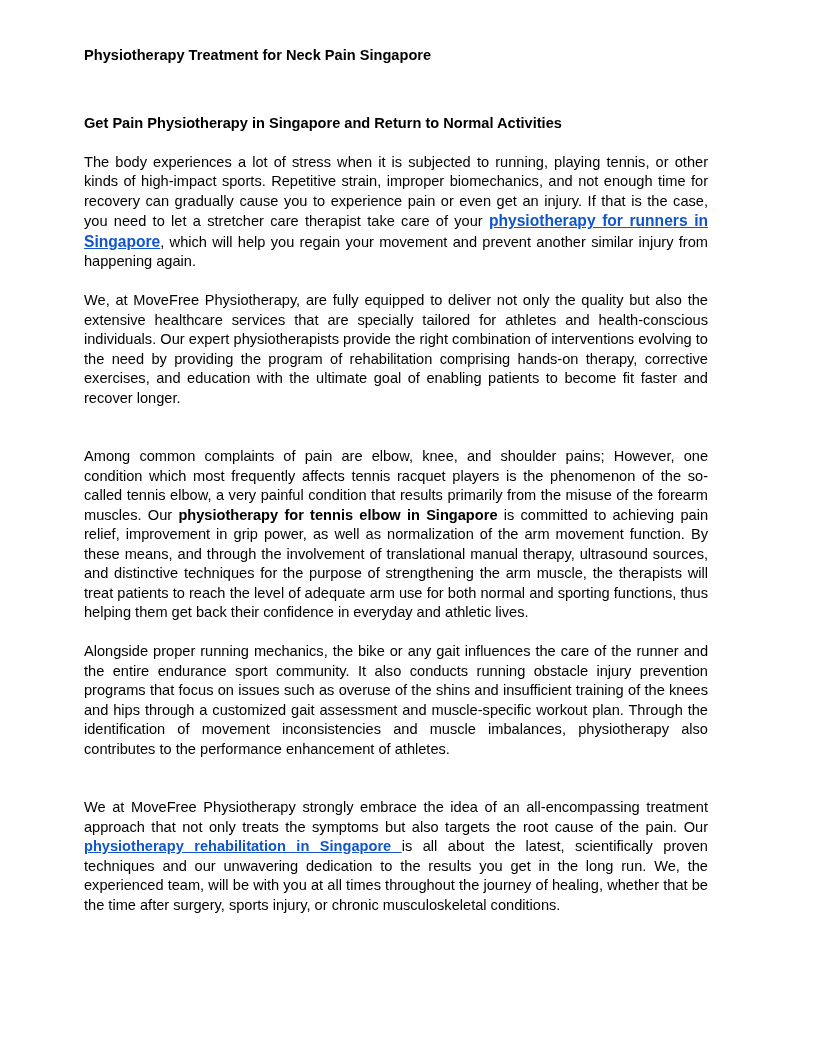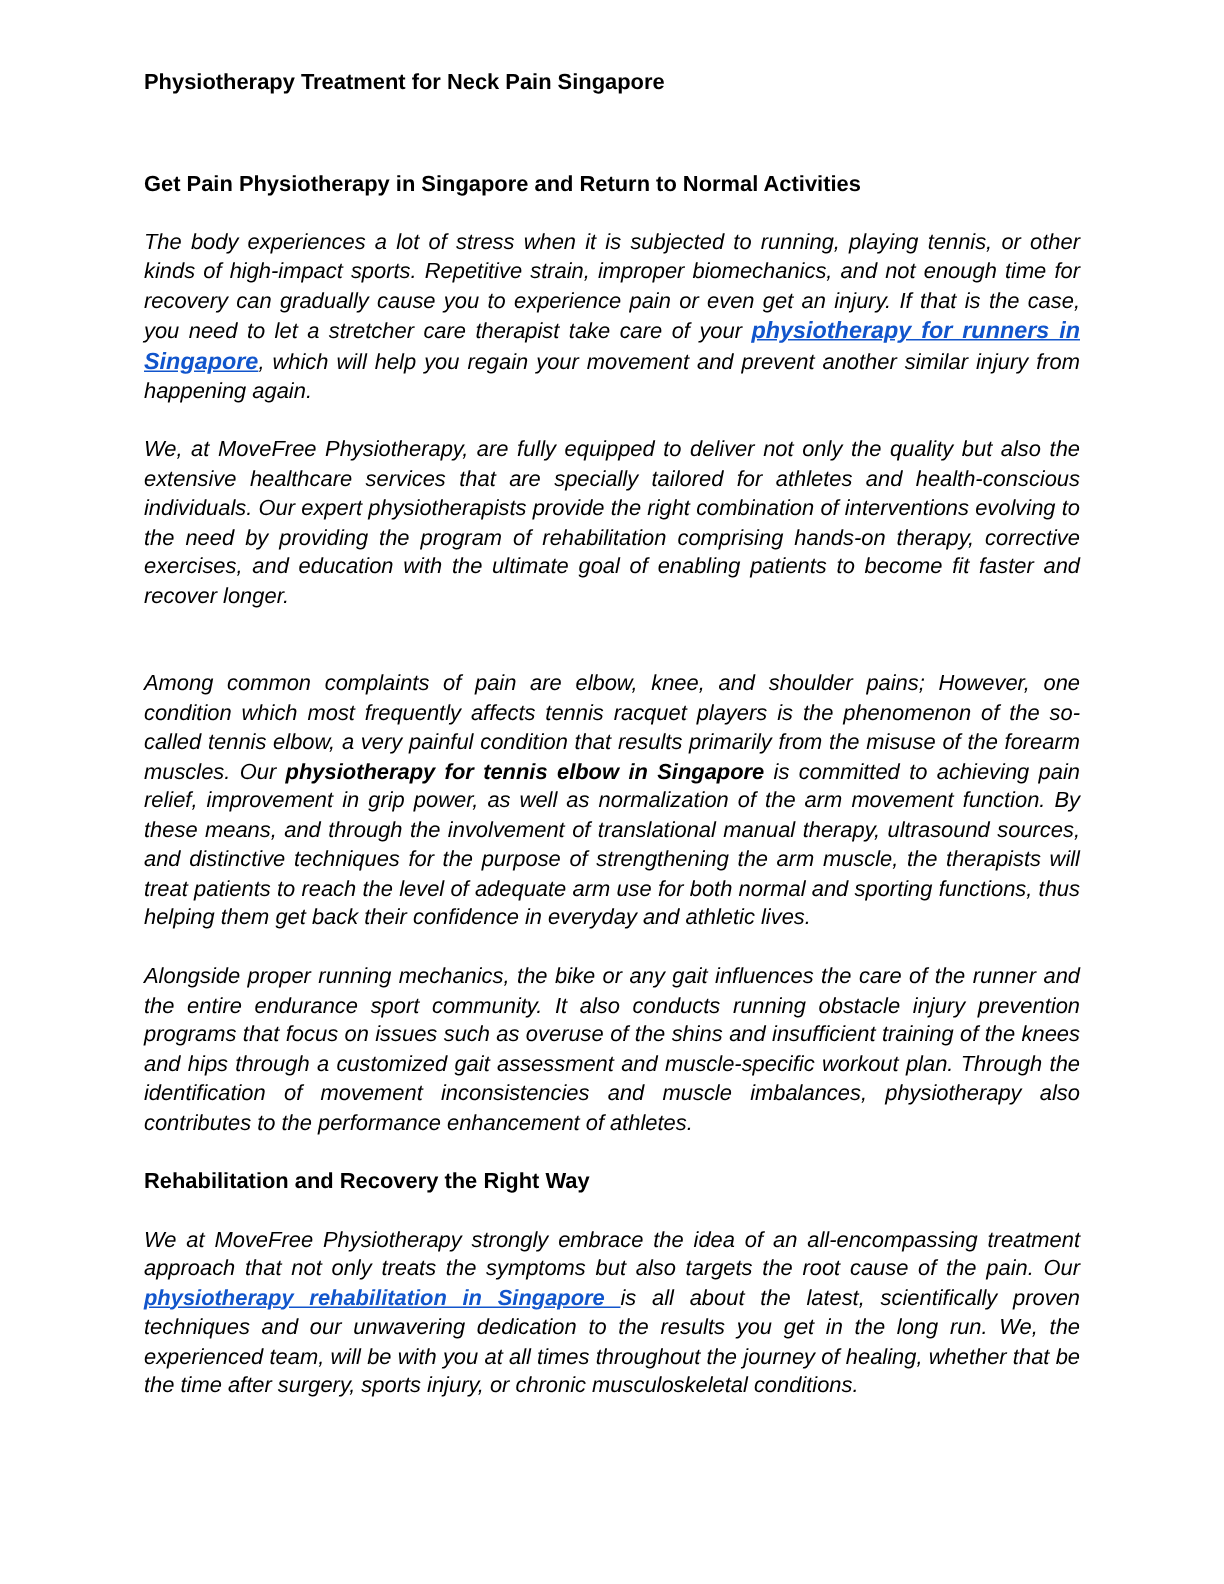--- a/index.html
+++ b/index.html
@@ -1,24 +1,24 @@
 <!DOCTYPE html>
 <html><head>
 <meta charset="utf-8">
 <style>
   html, body { margin: 0; padding: 0; background: #ffffff; }
   body { width: 816px; height: 1056px; position: relative; overflow: hidden; }
   .page {
-    position: absolute; left: 96px; top: 46px; width: 624px;
+    position: absolute; left: 84px; top: 46px; width: 624px;
     font-family: "Liberation Sans", sans-serif; color: #000000;
     font-size: 14.6px; line-height: 19.5px;
   }
   .title { font-weight: bold; margin: 0; height: 19.5px; }
   .h2 { font-weight: bold; margin: 0; }
-  p { margin: 0; text-align: justify; font-style: italic; }
+  p { margin: 0; text-align: justify; }
   .gap-title { height: 48px; }
   .gap { height: 19.5px; }
   a.link {
     color: #1155cc; text-decoration: underline; font-weight: bold;
   }
   a.link.big { font-size: 15.6px; }
   b { font-weight: bold; }
 </style>
 </head>
 <body>
@@ -33,16 +33,15 @@
   <div class="gap"></div>
   <p>We, at MoveFree Physiotherapy, are fully equipped to deliver not only the quality but also the extensive healthcare services that are specially tailored for athletes and health-conscious individuals. Our expert physiotherapists provide the right combination of interventions evolving to the need by providing the program of rehabilitation comprising hands-on therapy, corrective exercises, and education with the ultimate goal of enabling patients to become fit faster and recover longer.</p>
   <div class="gap"></div>
 
   <div class="gap"></div>
   <p><span>Among common complaints of pain are elbow, knee, and shoulder pains; However, one condition which most frequently affects tennis racquet players is the phenomenon of the so-called tennis elbow, a very painful condition that results primarily from the misuse of the forearm muscles. Our </span><b>physiotherapy for tennis elbow in Singapore</b><span> is committed to achieving pain relief, improvement in grip power, as well as normalization of the arm movement function. By these means, and through the involvement of translational manual therapy, ultrasound sources, and distinctive techniques for the purpose of strengthening the arm muscle, the therapists will treat patients to reach the level of adequate arm use for both normal and sporting functions, thus helping them get back their confidence in everyday and athletic lives.</span></p>
   <div class="gap"></div>
   <p>Alongside proper running mechanics, the bike or any gait influences the care of the runner and the entire endurance sport community. It also conducts running obstacle injury prevention programs that focus on issues such as overuse of the shins and insufficient training of the knees and hips through a customized gait assessment and muscle-specific workout plan. Through the identification of movement inconsistencies and muscle imbalances, physiotherapy also contributes to the performance enhancement of athletes.</p>
   <div class="gap"></div>
 
-  <div class="h2">Rehabilitation and Recovery the Right Way</div>
   <div class="gap"></div>
   <p><span>We at MoveFree Physiotherapy strongly embrace the idea of an all-encompassing treatment approach that not only treats the symptoms but also targets the root cause of the pain. Our </span><a href="#" class="link" style="color: rgb(17, 85, 204);">physiotherapy  rehabilitation in Singapore </a><span>is all about the latest, scientifically proven techniques and our unwavering dedication to the results you get in the long run. We, the experienced team, will be with you at all times throughout the journey of healing, whether that be the time after surgery, sports injury, or chronic musculoskeletal conditions.</span></p>
 </div>
 
 </body></html>

